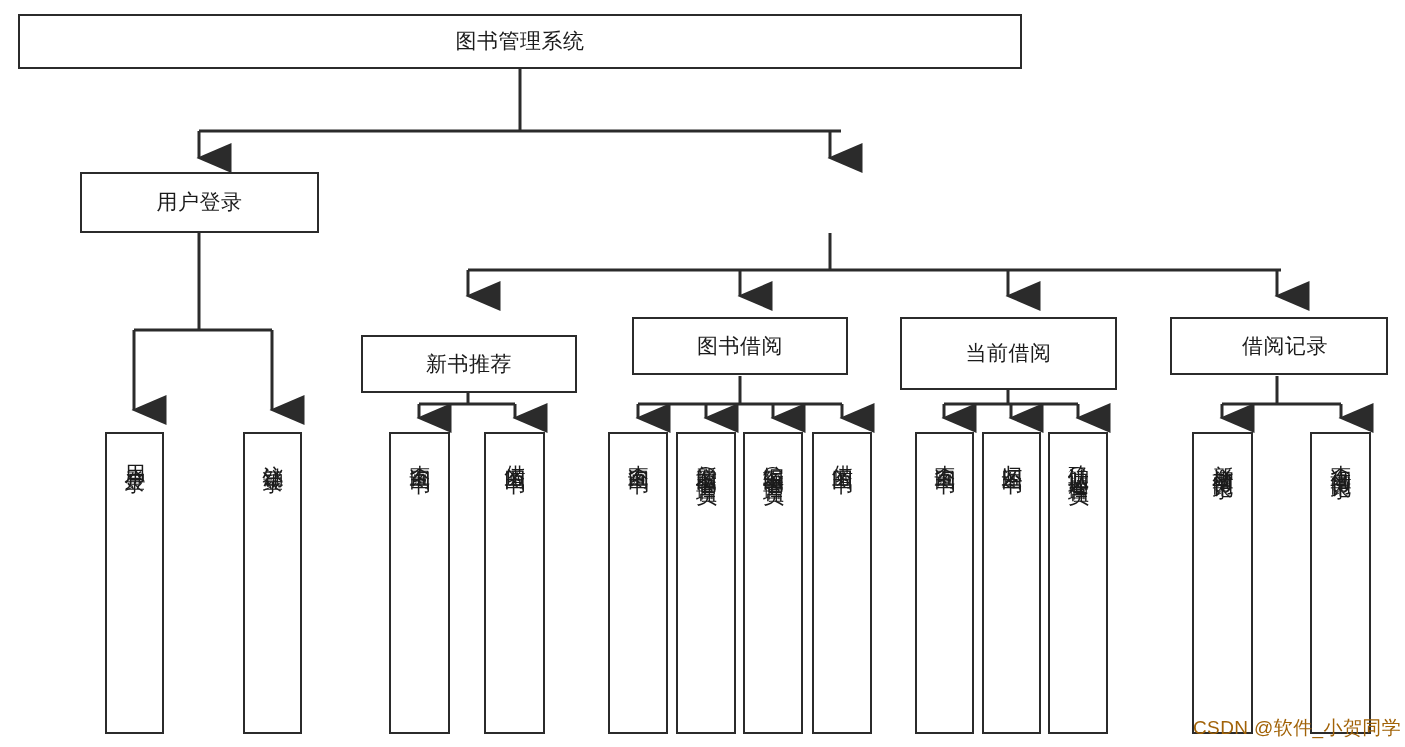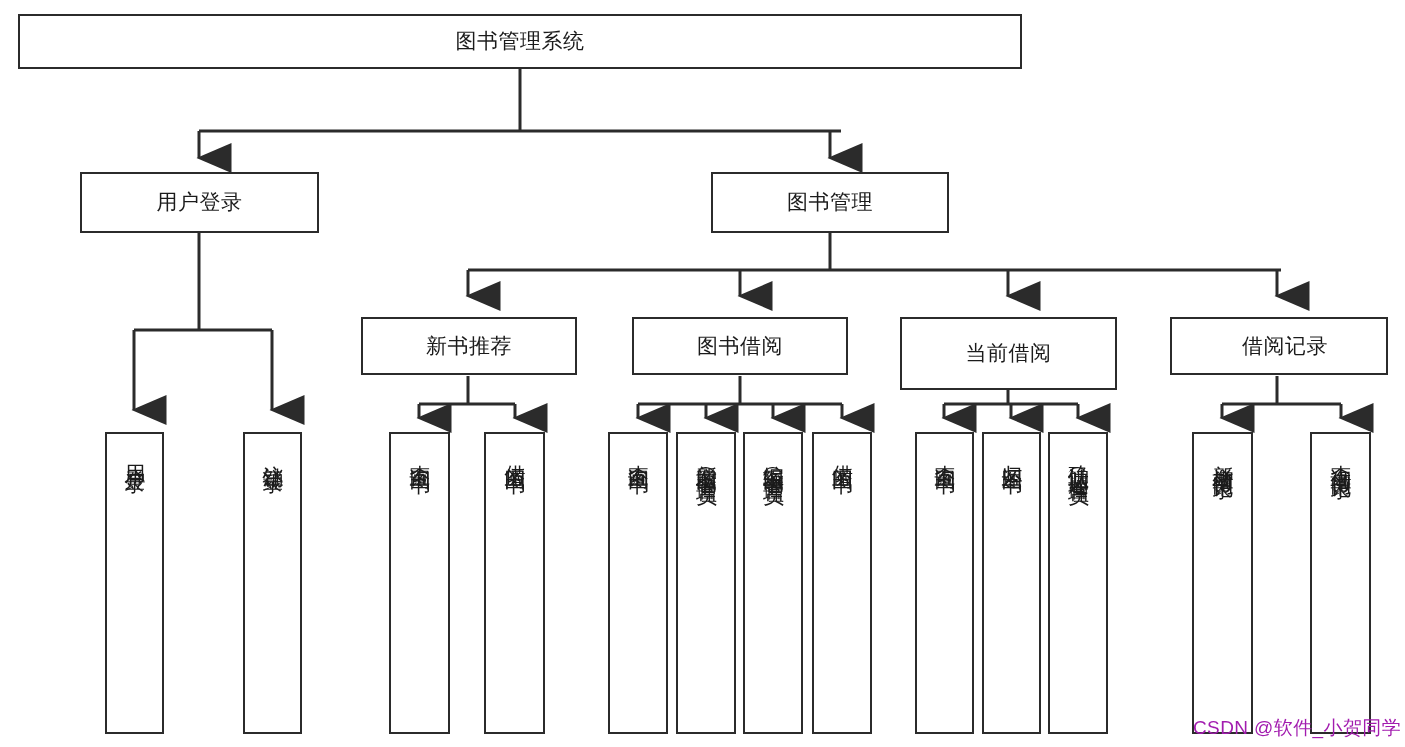--- a/index.html
+++ b/index.html
@@ -50,21 +50,21 @@
   }
   .node-v .node-label {
     writing-mode: vertical-rl;
     text-orientation: upright;
     font-size: 21px;
     letter-spacing: 3px;
     white-space: nowrap;
   }
   .watermark {
     position: absolute;
-    color: #a21caf;
+    color: #a16207;
     font-size: 19px;
     white-space: nowrap;
     pointer-events: none;
     letter-spacing: 0.4px;
   }
 </style>
 </head>
 <body>
 
 <div id="diagram-root">
@@ -135,25 +135,22 @@
   </svg>
 
   <div class="node-box node-h" style="left:18px; top:14px; width:1004px; height:55px;">
     <span class="node-label">图书管理系统</span>
   </div>
 
   <div class="node-box node-h" style="left:80px; top:172px; width:239px; height:61px;">
     <span class="node-label">用户登录</span>
   </div>
 
-  <div class="node-box node-h" style="left:711px; top:172px; width:238px; height:61px;">
-    <span class="node-label">图书管理</span>
-  </div>
-
-  <div class="node-box node-h" style="left:361px; top:317px; width:216px; height:58px;">
+
+  <div class="node-box node-h" style="left:361px; top:335px; width:216px; height:58px;">
     <span class="node-label">新书推荐</span>
   </div>
 
   <div class="node-box node-h" style="left:632px; top:317px; width:216px; height:58px;">
     <span class="node-label">图书借阅</span>
   </div>
 
   <div class="node-box node-h" style="left:900px; top:317px; width:217px; height:73px;">
     <span class="node-label">当前借阅</span>
   </div>

